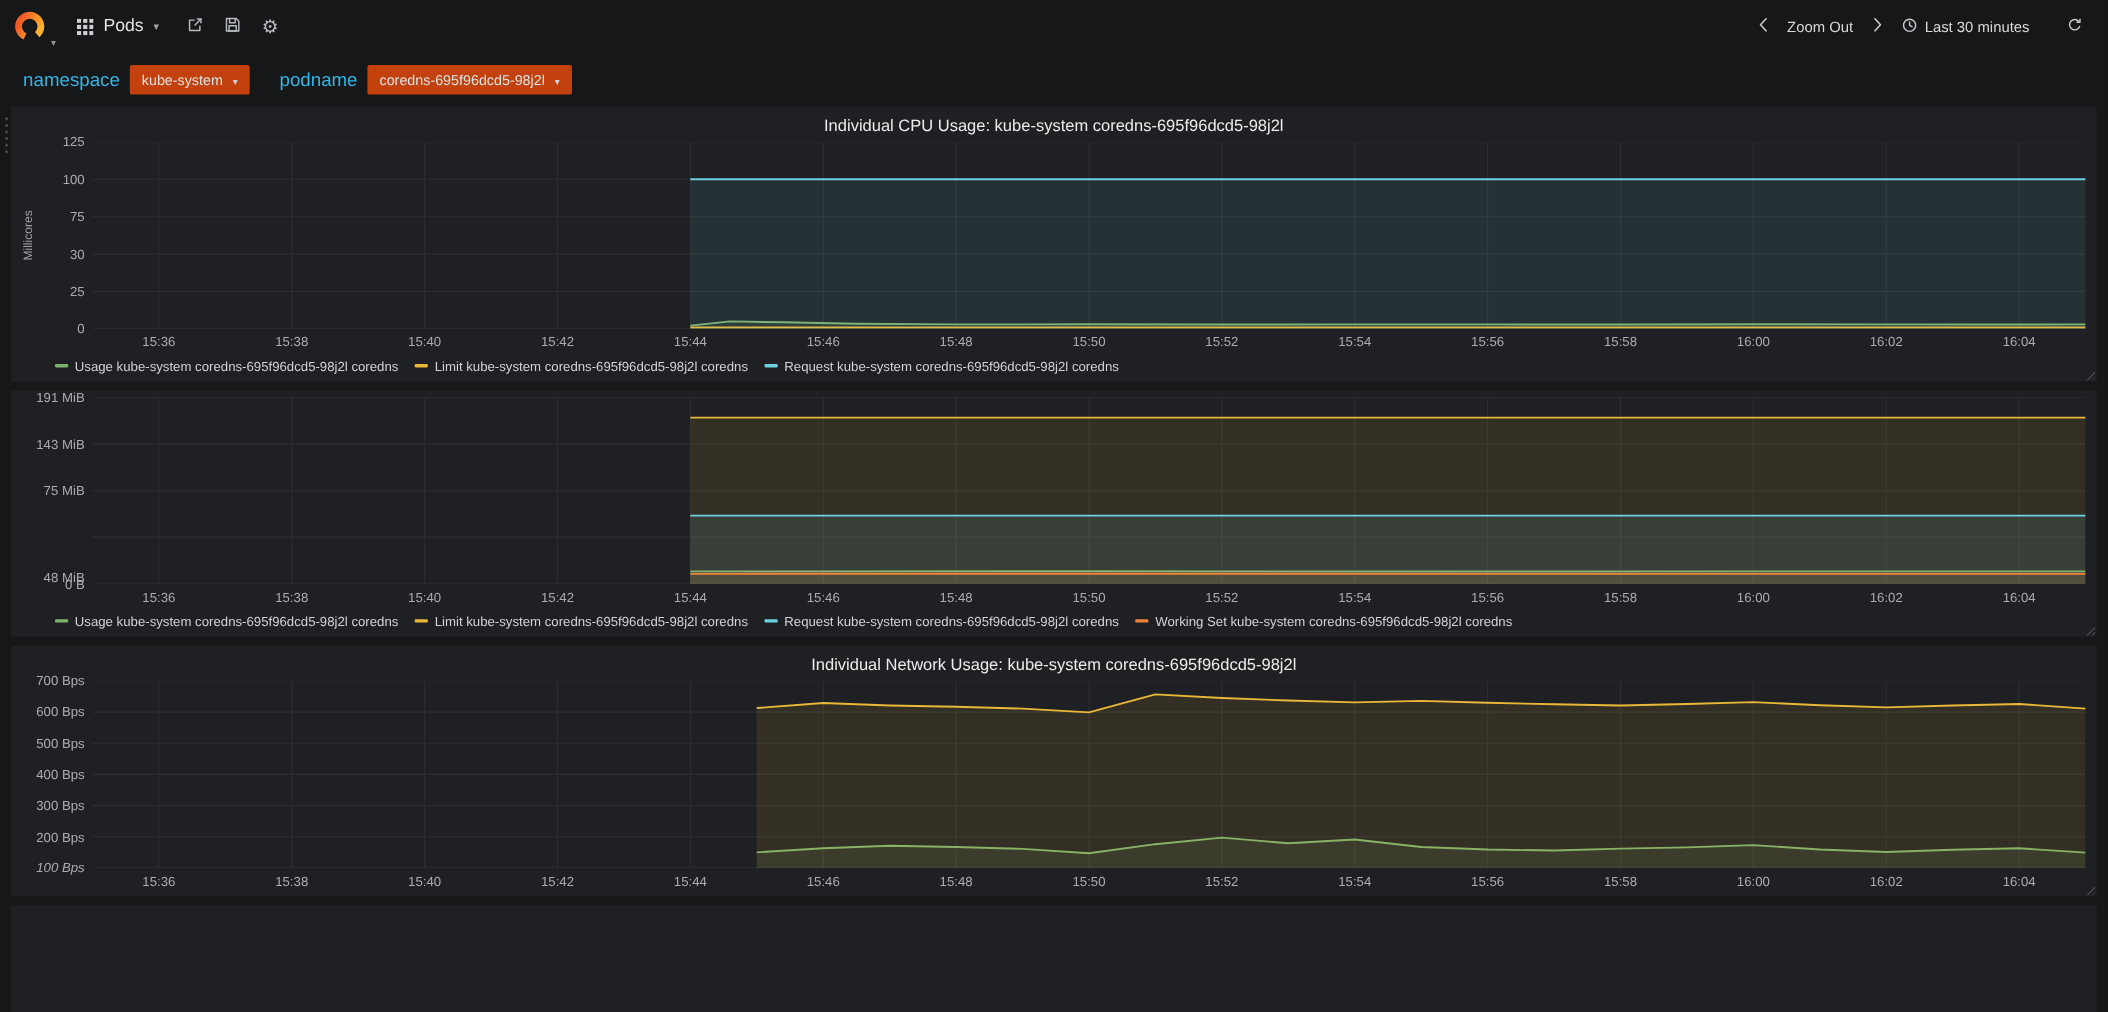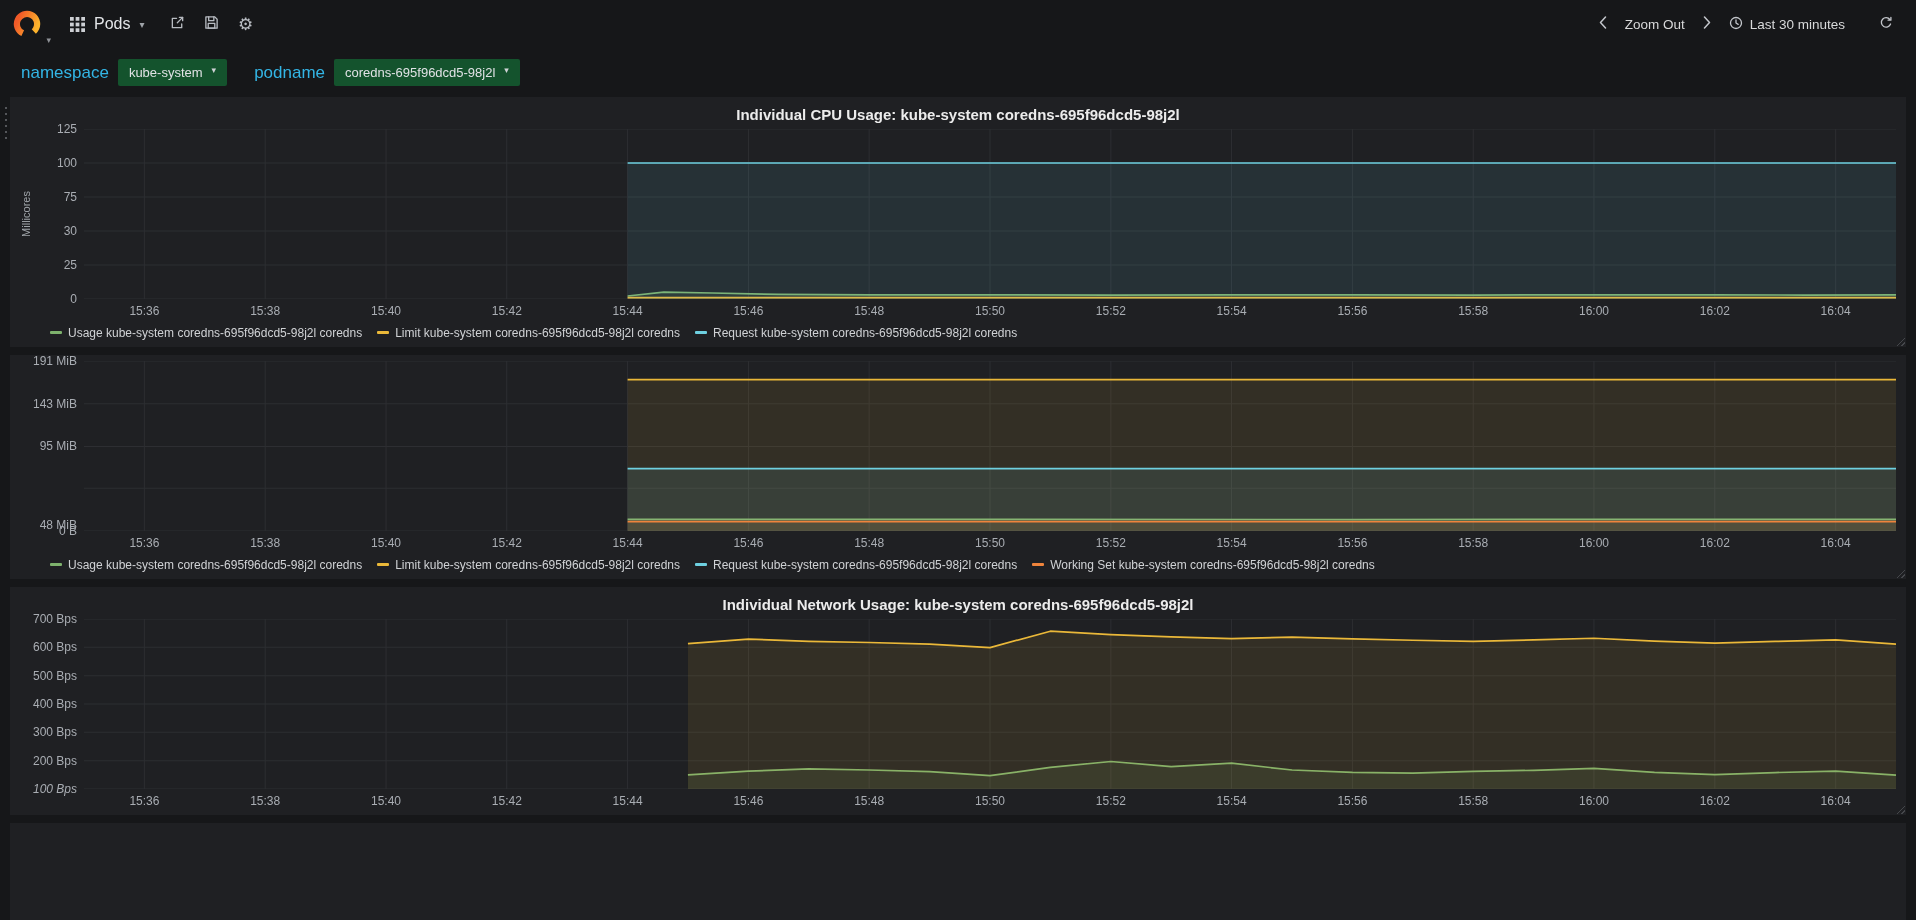--- a/index.html
+++ b/index.html
@@ -22,30 +22,30 @@
   .time-controls{display:flex;align-items:center}
   .tc-btn{display:flex;align-items:center;gap:7px;background:none;border:none;color:#d8d9da;font-size:13.5px;padding:0 9px;height:48px;cursor:pointer;font-family:inherit}
   .tc-btn svg{width:14px;height:14px;stroke:#c3c6cb;fill:none;stroke-width:1.5;stroke-linecap:round;stroke-linejoin:round}
   .chev svg{width:8px;height:13px}
   .refresh-btn{margin-left:16px}
 
   
   .submenu{display:flex;align-items:center;padding:11px 12px;height:49px}
   .variable{display:flex;align-items:center;margin-right:18px}
   .var-label{color:#33B5E5;font-size:17px;padding:6px 9px}
-  .var-value{background:#14532d;border-radius:2px;padding:6px 11px;font-size:13px;color:#e0e2e5;
-    display:flex;gap:9px;align-items:flex-start;cursor:pointer;min-height:27px}
+  .var-value{background:#c2410c;border-radius:2px;padding:6px 11px;font-size:13px;color:#e0e2e5;
+    display:flex;gap:9px;align-items:flex-end;cursor:pointer;min-height:27px}
   .var-value .caret{font-size:9px;color:#cfd2d6}
 
   
   .panels{padding:0 10px;position:relative}
   .row-drag{position:absolute;left:3px;top:8px;width:6px;height:36px;
     background-image:radial-gradient(circle,#54565a 1px,transparent 1.3px);background-size:6px 6px}
   .panel{background:#1f2023;margin-bottom:8px;position:relative;padding:6px 10px 4px}
-  .panel-title{text-align:center;font-size:15px;font-weight:bold;color:#ececec;height:26px;line-height:24px;cursor:pointer;white-space:nowrap;overflow:hidden}
+  .panel-title{text-align:center;font-size:15px;font-weight:normal;color:#ececec;height:26px;line-height:24px;cursor:pointer;white-space:nowrap;overflow:hidden}
   .panel-body{display:flex;height:170px}
   .ylabel-col{width:12px;position:relative}
   .ylabel{position:absolute;top:50%;left:50%;transform:translate(-50%,-50%) rotate(180deg);
     writing-mode:vertical-rl;font-size:11px;color:#9ea3a8;white-space:nowrap}
   .y-axis{width:52px;position:relative;font-size:12px;color:#a9adb3}
   .ytick{position:absolute;right:7px;transform:translateY(-50%);white-space:nowrap}
   .plot{flex:1;position:relative}
   .plot svg{position:absolute;left:0;top:0;width:100%;height:100%}
   .x-axis-row{height:22px;position:relative;margin-left:64px}
   .xtick{position:absolute;top:5px;transform:translateX(-50%);font-size:12px;color:#a9adb3;white-space:nowrap}
@@ -258,21 +258,21 @@
   </section>
 
   <section class="panel">
     <div class="panel-body">
       <div class="ylabel-col">
         <span class="ylabel"></span>
       </div>
       <div class="y-axis">
           <div class="ytick" style="top: 100%;">0 B</div>
           <div class="ytick" style="top: 74.8691%; margin-top: 37px;">48 MiB</div>
-          <div class="ytick" style="top: 50.2618%;">95 MiB</div>
+          <div class="ytick" style="top: 50.2618%;">75 MiB</div>
           <div class="ytick" style="top: 25.1309%;">143 MiB</div>
           <div class="ytick" style="top: 0%;">191 MiB</div>
         </div>
       <div class="plot">
           <svg viewBox="0 0 1000 400" preserveAspectRatio="none">
             <line x1="0" y1="400.0" x2="1000" y2="400.0" stroke="#2d2e32" stroke-width="1" vector-effect="non-scaling-stroke"></line>
             <line x1="0" y1="299.5" x2="1000" y2="299.5" stroke="#2d2e32" stroke-width="1" vector-effect="non-scaling-stroke"></line>
             <line x1="0" y1="201.0" x2="1000" y2="201.0" stroke="#2d2e32" stroke-width="1" vector-effect="non-scaling-stroke"></line>
             <line x1="0" y1="100.5" x2="1000" y2="100.5" stroke="#2d2e32" stroke-width="1" vector-effect="non-scaling-stroke"></line>
             <line x1="0" y1="0.0" x2="1000" y2="0.0" stroke="#2d2e32" stroke-width="1" vector-effect="non-scaling-stroke"></line>

